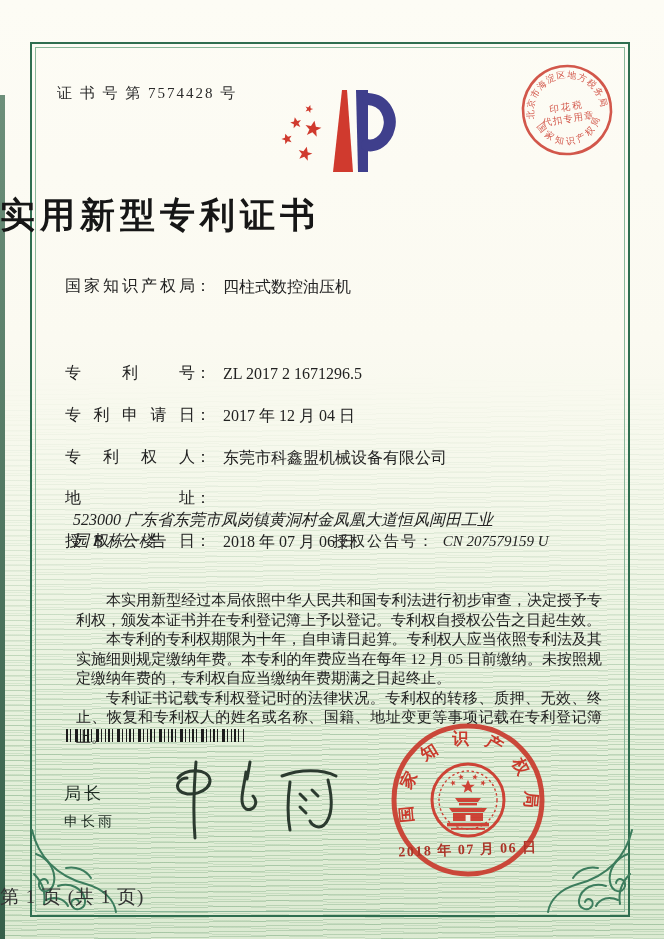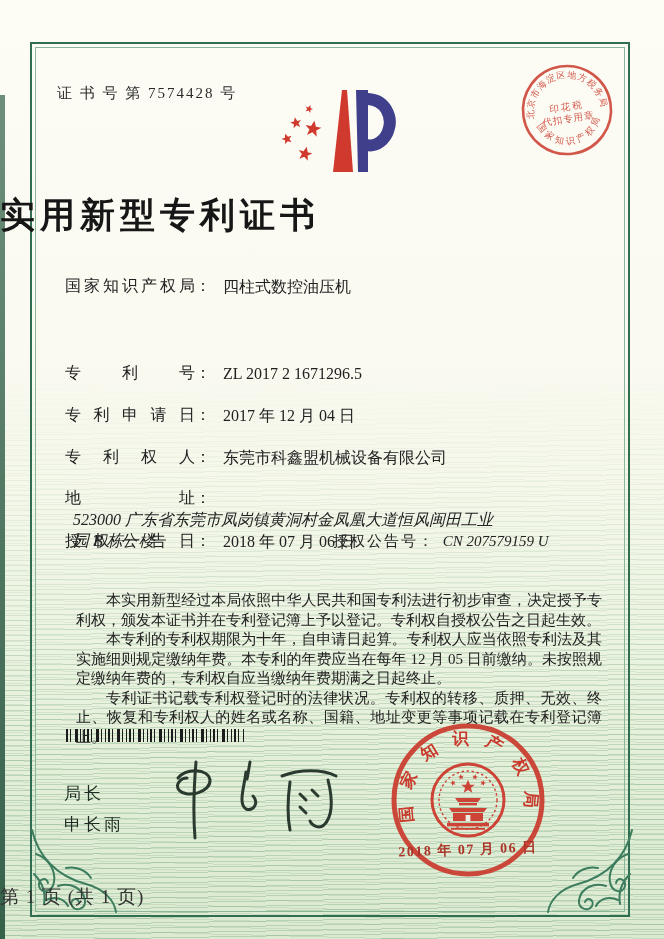--- a/index.html
+++ b/index.html
@@ -73,21 +73,21 @@
   .barcode{
     position:absolute;left:66px;top:729px;width:178px;height:13px;
     background:repeating-linear-gradient(90deg,
       #1c1c1c 0 2px,transparent 2px 4px,
       #1c1c1c 4px 5px,transparent 5px 9px,
       #1c1c1c 9px 12px,transparent 12px 14px,
       #1c1c1c 14px 15px,transparent 15px 18px,
       #1c1c1c 18px 19px,transparent 19px 21px);
   }
   .signer-title{position:absolute;left:64px;top:782px;font-size:17px;letter-spacing:3px;color:#1d2b22;font-family:"Liberation Sans","DejaVu Sans",sans-serif;}
-  .signer-name{position:absolute;left:64px;top:813px;font-size:17px;letter-spacing:3px;color:#1d2b22;font-family:"Liberation Sans","DejaVu Sans",sans-serif;}
+  .signer-name{position:absolute;left:64px;top:813px;font-size:14px;letter-spacing:3px;color:#1d2b22;font-family:"Liberation Sans","DejaVu Sans",sans-serif;}
   .signature{position:absolute;left:158px;top:752px;width:210px;height:96px;}
 
   .seal-wrap{position:absolute;left:378px;top:710px;width:180px;height:180px;}
   .seal-wrap svg{position:absolute;inset:0;}
   .seal-date{
     position:absolute;left:10px;top:131px;width:160px;text-align:center;
     font-size:14px;letter-spacing:1.5px;color:#ac3428;transform:rotate(-2deg);
     font-weight:bold;
   }
   .footer{

